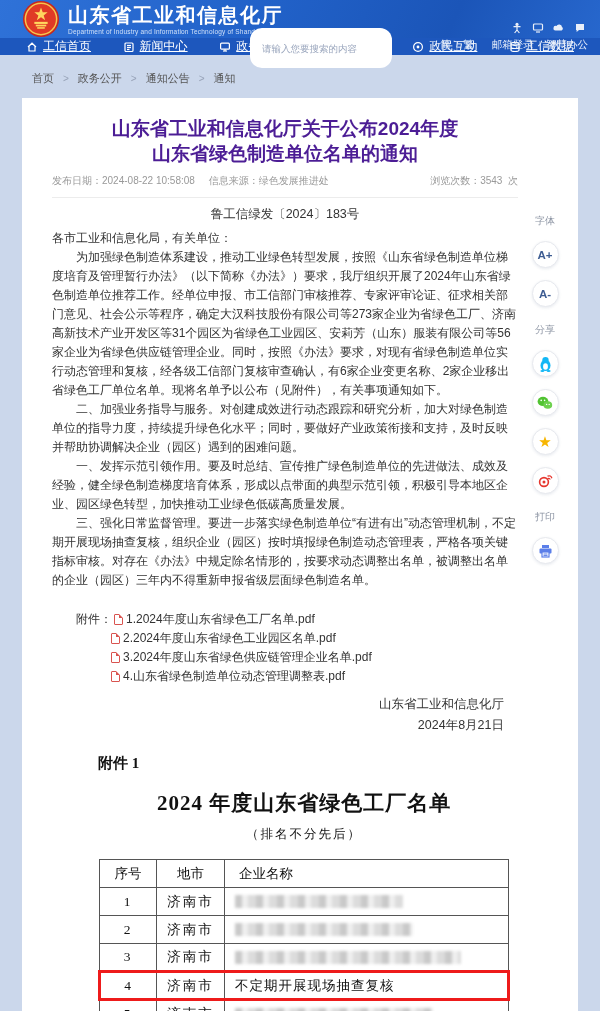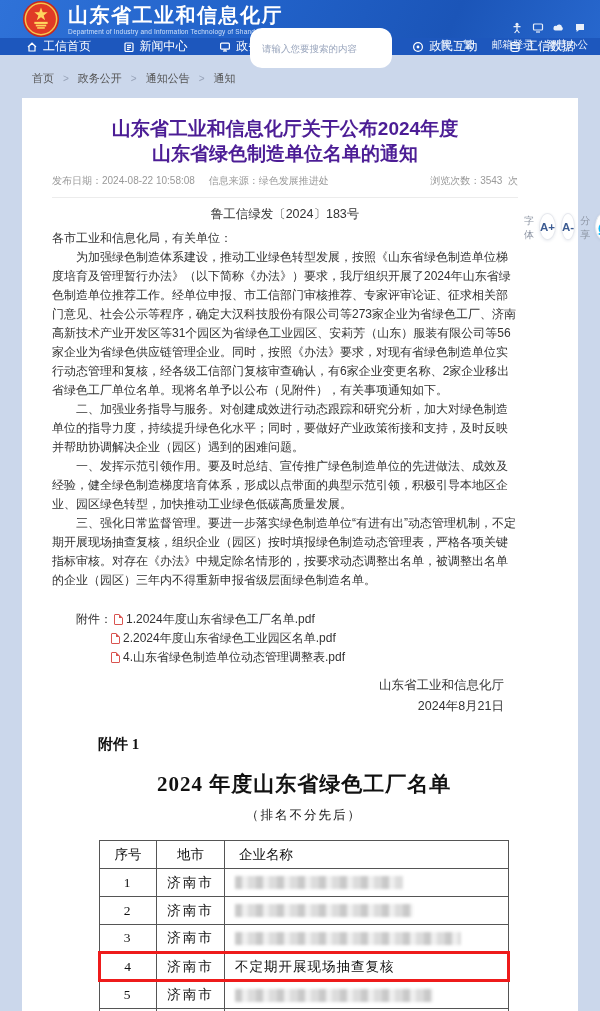--- a/index.html
+++ b/index.html
@@ -35,21 +35,21 @@
   .util-icons svg { opacity:.9; }
   .util-links { display:flex; gap:5px; align-items:center; color:#eaf1fc; font-size:10.5px; }
   .util-links .sep { color:#9fb8e6; font-size:9px; }
   .util-links span[data-interactable="true"] { cursor:pointer; }
 
   
   .nav {
     height:30px; background:#1d57bd; display:flex; align-items:center;
     justify-content:space-between; padding:0 26px;
   }
-  .nav-item { display:flex; align-items:center; gap:5px; color:#fff; font-size:12px; cursor:pointer; white-space:nowrap; }
+  .nav-item { display:flex; align-items:center; gap:5px; color:#fff; font-size:12px; cursor:pointer; white-space:nowrap;text-decoration:underline; }
   .nav-item svg { display:block; }
 
   
   .crumbs { padding:16px 0 12px 32px; font-size:11px; color:#555; display:flex; gap:9px; align-items:center; }
   .crumbs .c-sep { color:#98a3b8; font-size:10px; }
   .crumbs span[data-interactable="true"] { cursor:pointer; }
 
   
   .card {
     flex:1; margin:0 22px; background:#fff; position:relative;
@@ -88,21 +88,21 @@
   tr.hl td { border-top:3px solid #ee1b1b; border-bottom:3px solid #ee1b1b; }
   tr.hl td:first-child { border-left:3px solid #ee1b1b; }
   tr.hl td:last-child { border-right:3px solid #ee1b1b; }
   .redact { height:13px; border-radius:1px; filter:blur(1.6px);
     background:repeating-linear-gradient(90deg,#c9c9c9 0 7px,#efefef 7px 13px,#dcdcdc 13px 21px); }
   .redact.w1{width:168px;} .redact.w2{width:178px;} .redact.w3{width:226px;}
   .redact.w5{width:198px;}
 
   
   .toolbar { position:absolute; left:502px; top:112px; width:42px; display:flex;
-    flex-direction:row; align-items:center; gap:5px; font-family:"Liberation Sans",sans-serif; }
+    flex-direction:column; align-items:center; gap:12px; font-family:"Liberation Sans",sans-serif; }
   .tool-label { font-size:10px; color:#8c94a3; margin:4px 0 1px; }
   .tool-btn { width:27px; height:27px; border-radius:50%; background:#fff; border:1px solid #e7e9ee;
     box-shadow:0 1px 3px rgba(60,80,120,.12); display:flex; align-items:center; justify-content:center;
     cursor:pointer; }
   .tool-btn .af { font-size:11.5px; font-weight:bold; color:#3d5c92; }
   .star-glyph { color:#f7b500; font-size:15px; line-height:15px; }
 
   .mono-white { stroke:#fff; fill:none; stroke-width:1.2; }
 </style>
 </head>
@@ -254,20 +254,24 @@
         <span class="att-label" data-interactable="false">附件：</span>
         <span class="pdf-icon" data-interactable="false"></span>
         <span class="att-link" data-interactable="true">1.2024年度山东省绿色工厂名单.pdf</span>
       </div>
       <div class="att-row rest">
         <span class="pdf-icon" data-interactable="false"></span>
         <span class="att-link" data-interactable="true">2.2024年度山东省绿色工业园区名单.pdf</span>
       </div>
       <div class="att-row rest">
         <span class="pdf-icon" data-interactable="false"></span>
+        <span class="att-link" data-interactable="true">3.2024年度山东省绿色供应链管理企业名单.pdf</span>
+      </div>
+      <div class="att-row rest">
+        <span class="pdf-icon" data-interactable="false"></span>
         <span class="att-link" data-interactable="true">4.山东省绿色制造单位动态管理调整表.pdf</span>
       </div>
     </div>
 
     <div class="signature" data-interactable="false">
       <div data-interactable="false">山东省工业和信息化厅</div>
       <div data-interactable="false">2024年8月21日</div>
     </div>
 
     <div class="attdoc" data-interactable="false">

